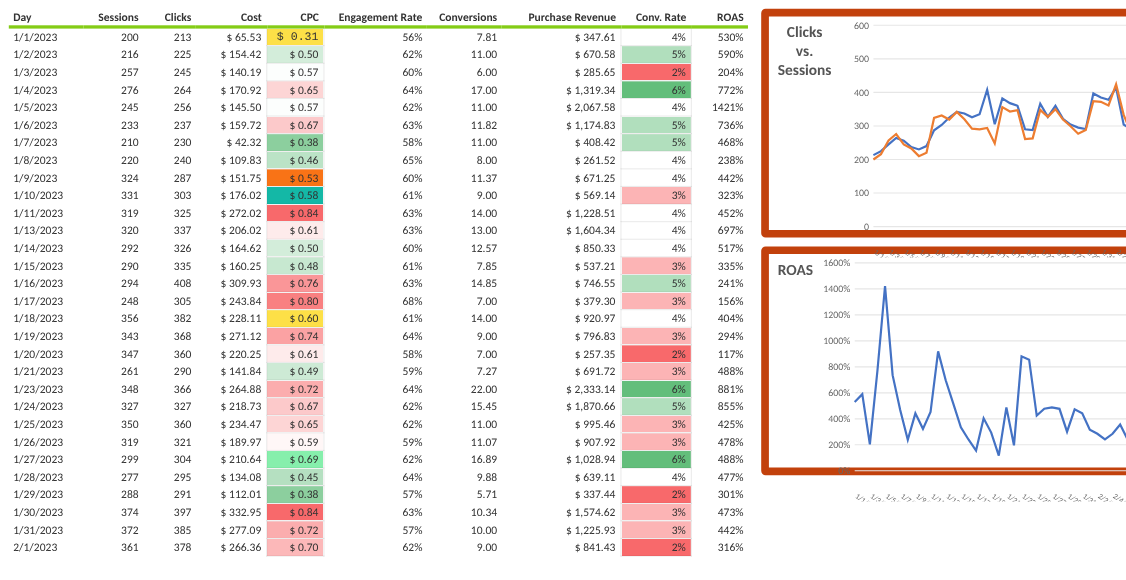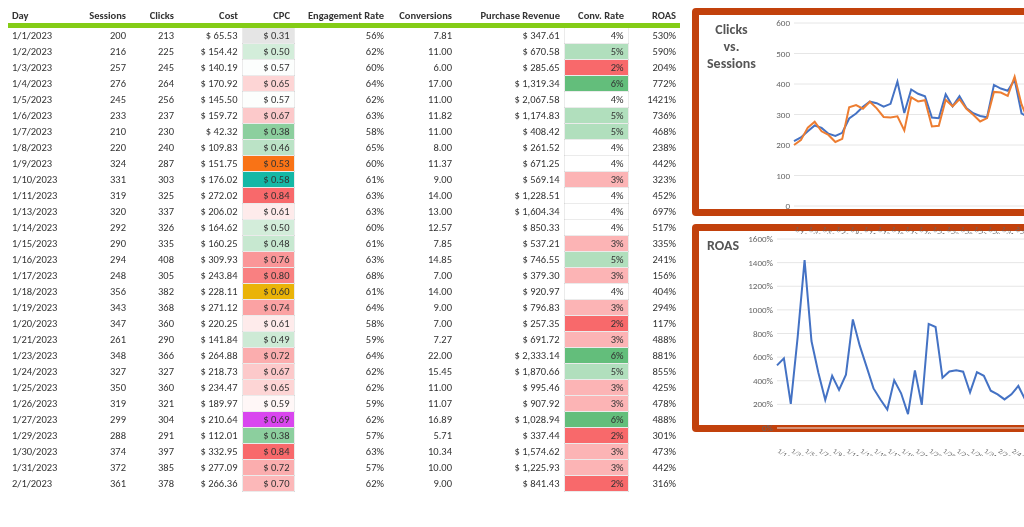--- a/index.html
+++ b/index.html
@@ -1,21 +1,21 @@
 <!DOCTYPE html>
 <html><head>
 <meta charset="utf-8">
 <style>
 html,body{margin:0;padding:0;font-family:Calibri,Arial,sans-serif;font-size:11px;color:#333;background:#fff}
 .wrap{display:flex;gap:12px;padding:8px;width:1024px;box-sizing:border-box}
 .left{flex:0 0 600px}
 .right{flex:1;display:flex;flex-direction:column;gap:8px}
 table{border-collapse:collapse;width:100%;table-layout:fixed}
 th,td{padding:1px 4px;text-align:right;white-space:nowrap;font-size:10.5px;overflow:hidden}
-th{font-weight:700;border-bottom:5px solid #84cc16}
+th{font-weight:700;border-bottom:3px solid #84cc16}
 th:first-child,td:first-child{text-align:left}
 .cpc-cell{border:1px solid rgba(0,0,0,.08)}
 .conv-cell{border:1px solid rgba(0,0,0,.08)}
 .chart-box{border:7px solid #c2410c;border-radius:4px;padding:4px 8px 0;display:flex;height:208px;box-sizing:border-box}
 .chart-title{text-align:center;font-size:14px;font-weight:700;color:#555;margin:2px 0 4px}
 .chart-area{flex:1;position:relative}
 .legend{display:flex;justify-content:center;gap:14px;font-size:10px;margin:2px 0 4px}
 .lg{display:flex;align-items:center;gap:4px}
 .sw{width:18px;height:0;border-top:2px solid}
 </style>
@@ -38,21 +38,21 @@
             <th style="width: 56px;">Conv. Rate</th>
             <th style="width: 44px;">ROAS</th>
           </tr>
         </thead>
       <tbody id="tbody">
           <tr>
             <td>1/1/2023</td>
             <td>200</td>
             <td>213</td>
             <td>$ 65.53</td>
-            <td class="cpc-cell" style="background: #e5e5e5;">$ 0.31</td>
+            <td class="cpc-cell" style="background: #fde047; font-family: Liberation Mono, monospace;">$ 0.31</td>
             <td>56%</td>
             <td>7.81</td>
             <td>$            347.61</td>
             <td class="conv-cell" style="background: rgb(255, 255, 255);">4%</td>
             <td>530%</td>
           </tr>
           <tr>
             <td>1/2/2023</td>
             <td>216</td>
             <td>225</td>
@@ -230,21 +230,21 @@
             <td>7.00</td>
             <td>$            379.30</td>
             <td class="conv-cell" style="background: rgb(252, 180, 181);">3%</td>
             <td>156%</td>
           </tr>
           <tr>
             <td>1/18/2023</td>
             <td>356</td>
             <td>382</td>
             <td>$ 228.11</td>
-            <td class="cpc-cell" style="background: #eab308; margin-left: 48px;">$ 0.60</td>
+            <td class="cpc-cell" style="background: #fde047; margin-left: 48px;">$ 0.60</td>
             <td>61%</td>
             <td>14.00</td>
             <td>$            920.97</td>
             <td class="conv-cell" style="background: rgb(255, 255, 255);">4%</td>
             <td>404%</td>
           </tr>
           <tr>
             <td>1/19/2023</td>
             <td>343</td>
             <td>368</td>
@@ -326,26 +326,38 @@
             <td>11.07</td>
             <td>$            907.92</td>
             <td class="conv-cell" style="background: rgb(252, 180, 181);">3%</td>
             <td>478%</td>
           </tr>
           <tr>
             <td>1/27/2023</td>
             <td>299</td>
             <td>304</td>
             <td>$ 210.64</td>
-            <td class="cpc-cell" style="background: #d946ef;">$ 0.69</td>
+            <td class="cpc-cell" style="background: #86efac;">$ 0.69</td>
             <td>62%</td>
             <td>16.89</td>
             <td>$            1,028.94</td>
             <td class="conv-cell" style="background: rgb(99, 190, 123);">6%</td>
             <td>488%</td>
+          </tr>
+          <tr>
+            <td>1/28/2023</td>
+            <td>277</td>
+            <td>295</td>
+            <td>$ 134.08</td>
+            <td class="cpc-cell" style="background: rgb(181, 224, 193);">$ 0.45</td>
+            <td>64%</td>
+            <td>9.88</td>
+            <td>$            639.11</td>
+            <td class="conv-cell" style="background: rgb(255, 255, 255);">4%</td>
+            <td>477%</td>
           </tr>
           <tr>
             <td>1/29/2023</td>
             <td>288</td>
             <td>291</td>
             <td>$ 112.01</td>
             <td class="cpc-cell" style="background: rgb(140, 207, 158);">$ 0.38</td>
             <td>57%</td>
             <td>5.71</td>
             <td>$            337.44</td>

